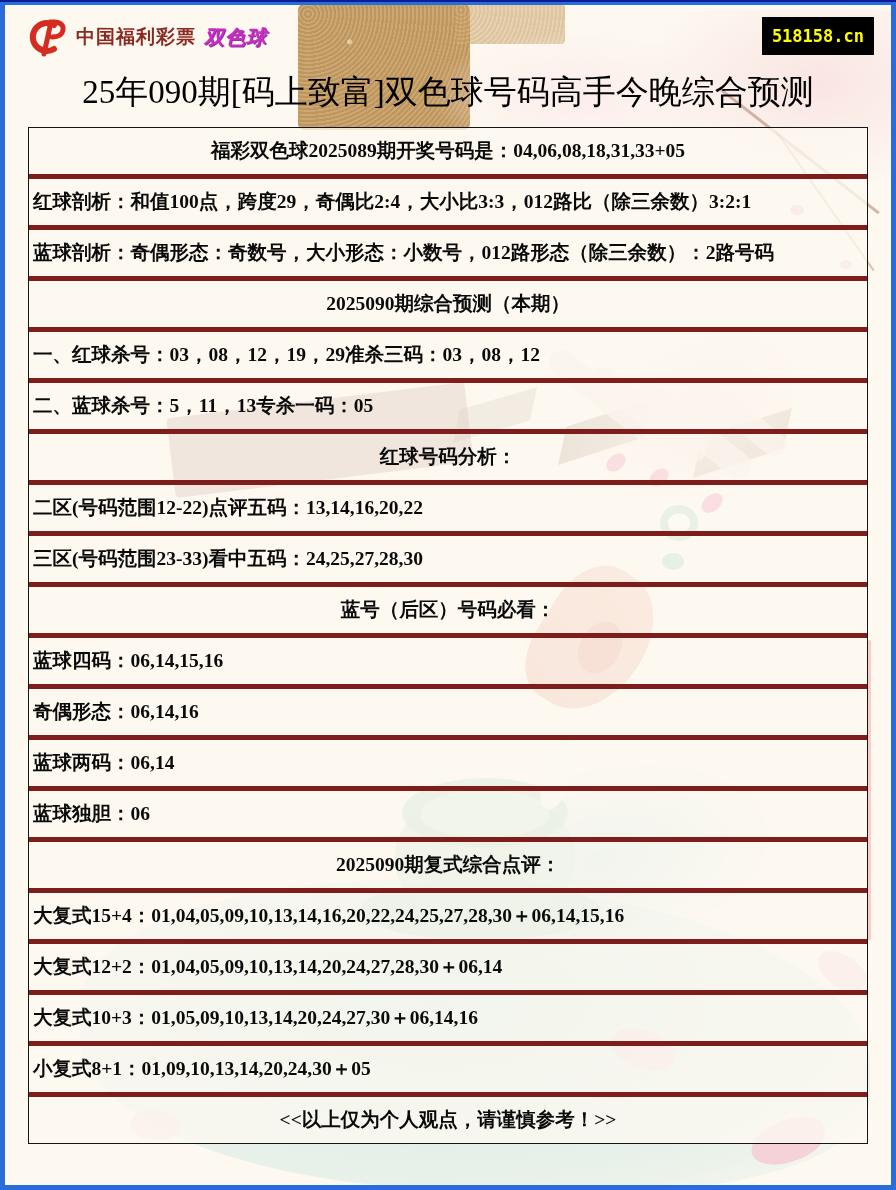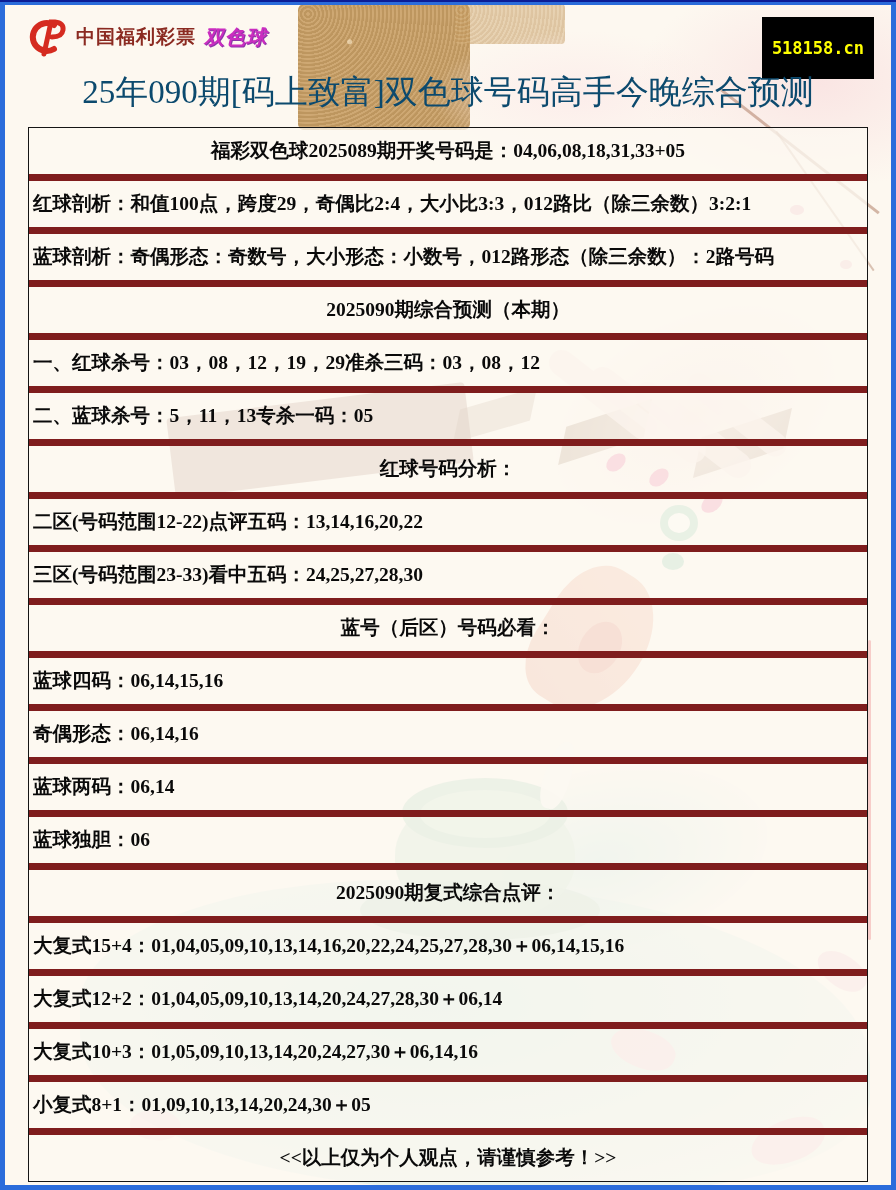--- a/index.html
+++ b/index.html
@@ -62,27 +62,27 @@
   .p2{left:750px;top:1120px;width:76px;height:42px;transform:rotate(-15deg);}
   .p3{left:815px;top:955px;width:54px;height:32px;transform:rotate(40deg);}
   .p4{left:130px;top:1110px;width:50px;height:30px;transform:rotate(10deg);background:rgba(246,203,213,.55);}
   .pink-curve{left:868px;top:640px;width:3px;height:300px;border-radius:3px;background:rgba(242,170,170,.55);}
   
   .masthead{position:absolute;left:24px;top:16px;z-index:10;display:flex;align-items:center;gap:8px;}
   .brand-name{font-family:"Liberation Sans","DejaVu Sans",sans-serif;font-size:19px;font-weight:900;color:#8b2a21;letter-spacing:1px;}
   .brand-product{font-family:"Liberation Sans","DejaVu Sans",sans-serif;font-size:20px;font-weight:900;font-style:italic;color:#cb2cc0;text-shadow:1px 1px 0 #8b35a8;letter-spacing:1px;}
   .badge{position:absolute;right:22px;top:17px;z-index:10;background:#000;color:#ffff00;
     font-family:"DejaVu Sans Mono","Liberation Mono",monospace;font-size:17px;font-weight:700;
-    padding:20px 10px;line-height:22px;}
+    padding:8px 10px;line-height:22px;}
   
   .page-title{position:absolute;left:0;top:70px;width:896px;text-align:center;z-index:10;
-    font-size:33px;font-weight:500;color:#0c4a6e;letter-spacing:0px;white-space:nowrap;}
+    font-size:33px;font-weight:500;color:#000000;letter-spacing:0px;white-space:nowrap;}
   
   .ptable{position:absolute;left:28px;top:127px;width:838px;z-index:5;border:1px solid #151515;}
-  .row{height:46px;line-height:46px;border-bottom:7px solid #7f1d1d;
+  .row{height:46px;line-height:46px;border-bottom:5px solid #7f1d1d;
     background:rgba(253,248,241,.78);
     font-size:19.5px;font-weight:700;color:#0a0a0a;white-space:nowrap;
     padding:0 4px;overflow:hidden;}
   .row:last-child{border-bottom:none;}
   .row.center{text-align:center;}
   .row.left{text-align:left;}
 </style>
 </head>
 <body>
 

